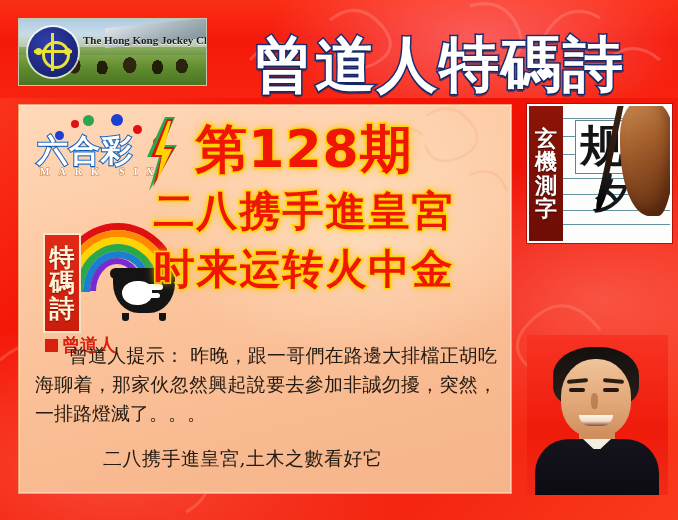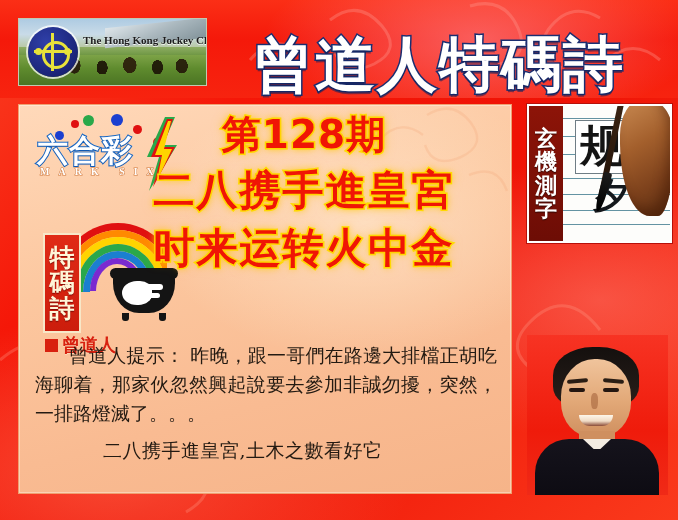--- a/index.html
+++ b/index.html
@@ -139,34 +139,34 @@
   }
   .zdr-sq{width:13px;height:13px;background:#d8200f;display:inline-block;}
 
   
   .poem{position:absolute;left:86px;top:10px;width:398px;text-align:center;}
   .poem .ln{
     font-weight:bold;color:#f01505;line-height:1;white-space:nowrap;
     -webkit-text-stroke:3px #ffe000;paint-order:stroke fill;
     text-shadow:0 0 6px rgba(255,205,0,.95),0 0 12px rgba(255,190,0,.55);
   }
-  .poem .l0{font-size:39px;margin-top:0;letter-spacing:1px;}
+  .poem .l0{font-size:52px;margin-top:8px;letter-spacing:1px;}
   .poem .l1{font-size:41px;margin-top:16px;letter-spacing:2px;}
   .poem .l2{font-size:41px;margin-top:17px;letter-spacing:2px;}
 
   
   .tip{
     position:absolute;left:16px;top:236px;width:462px;
     color:#231a12;font-size:19px;line-height:1.52;
     font-family:"DejaVu Serif","Liberation Serif",serif;
     text-align:justify;
   }
   .tip p{margin:0;}
   .tip .p1{text-indent:34px;}
-  .tip .p2{text-indent:68px;margin-top:8px;letter-spacing:.5px;}
+  .tip .p2{text-indent:68px;margin-top:16px;letter-spacing:.5px;}
 
   
   #xuanji{
     position:absolute;left:527px;top:104px;width:141px;height:135px;
     border:2px solid #ffffff;box-shadow:0 0 0 1px #b7100a;
     display:flex;background:#ffffff;overflow:hidden;
   }
   .xj-label{
     width:34px;flex:none;background:linear-gradient(180deg,#8d1408 0%,#6d0d05 100%);
     color:#ffffff;font-size:22px;font-weight:bold;line-height:1.05;

